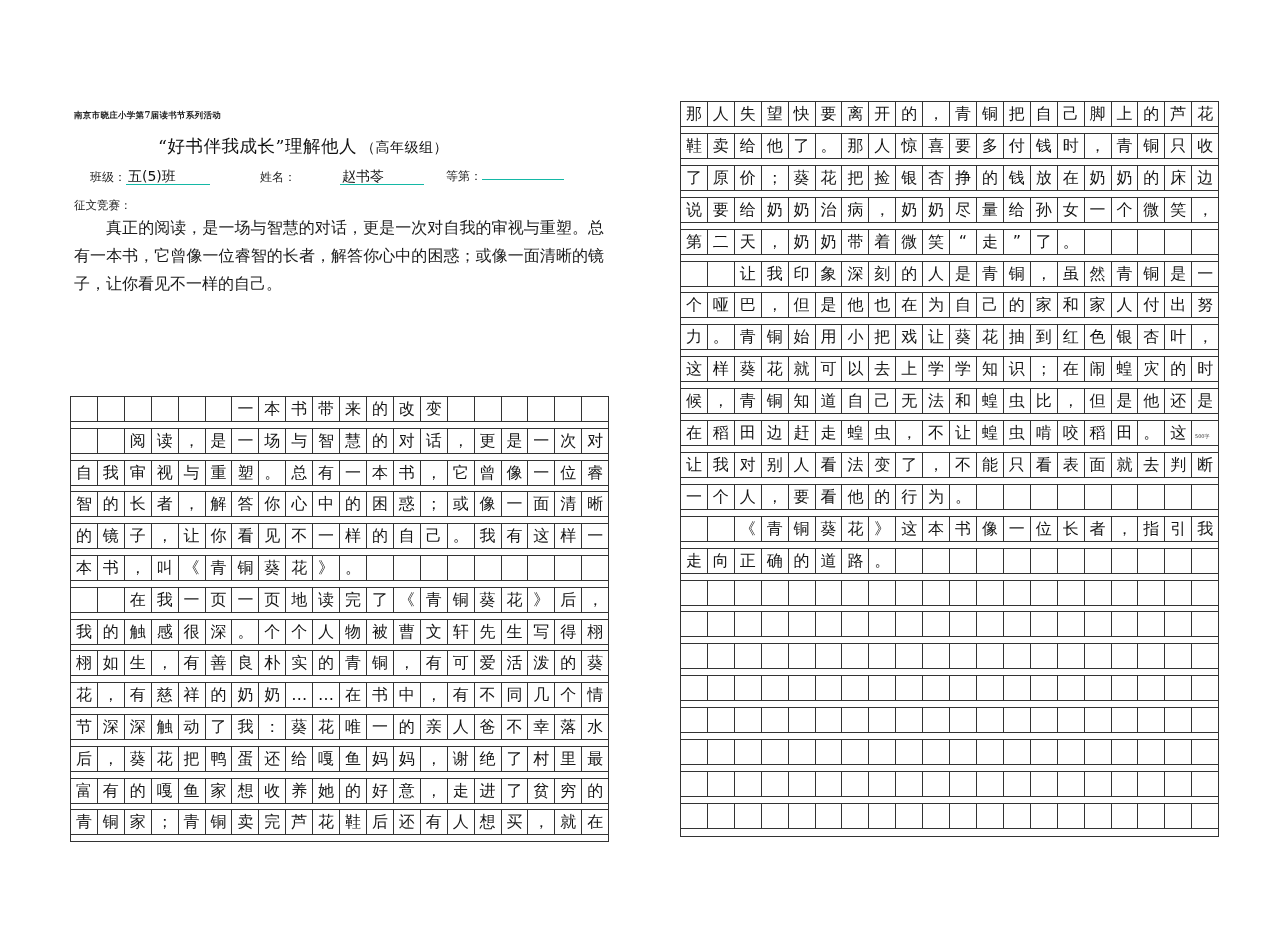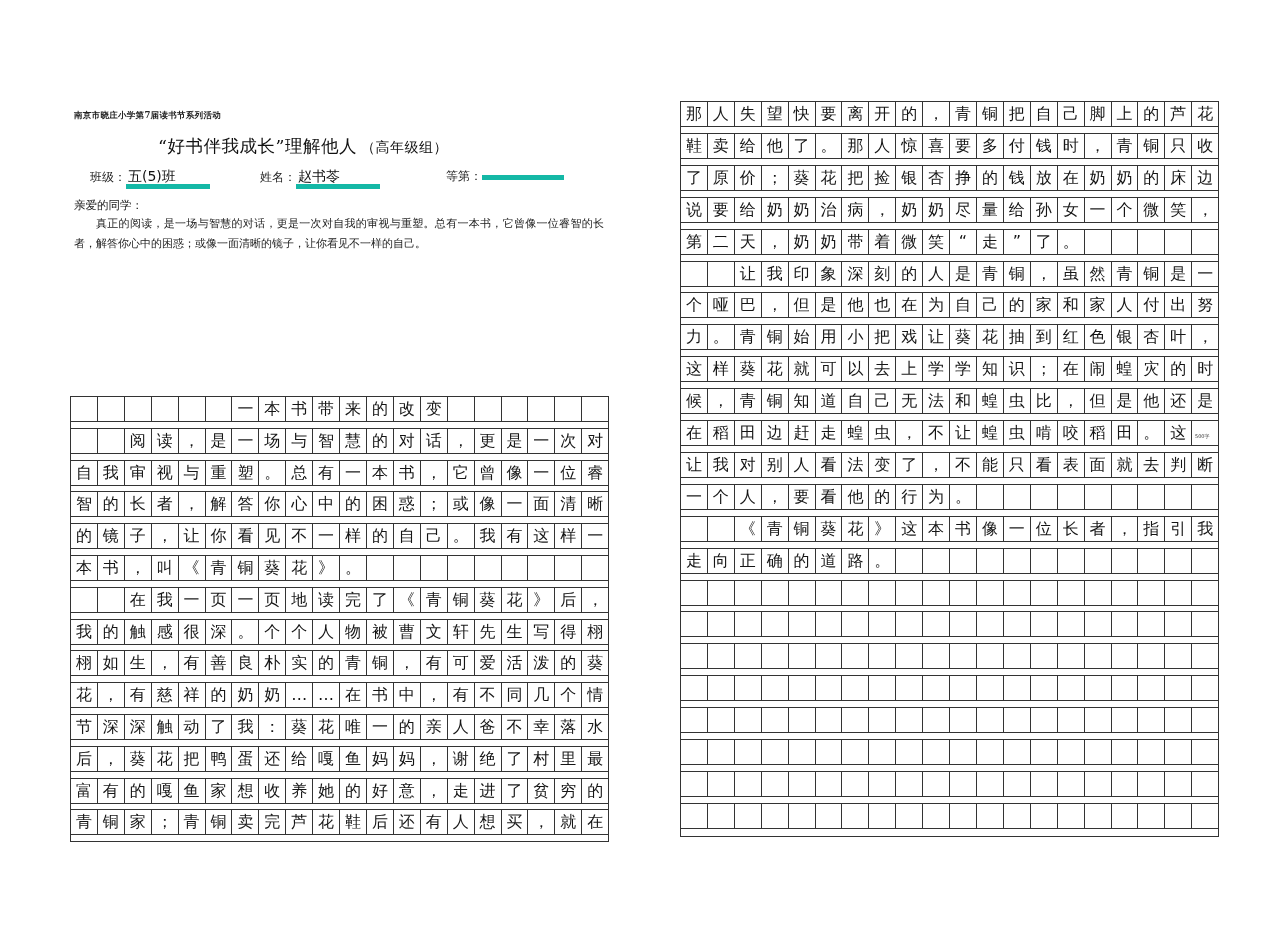--- a/index.html
+++ b/index.html
@@ -10,23 +10,23 @@
   .page { position:absolute; }
   #left-page { left:0; top:0; width:640px; height:942px; }
   #right-page { left:640px; top:0; width:622px; height:946px; }
 
   .series-line { position:absolute; left:74px; top:110px; font-size:8.5px; font-weight:bold; color:#222; letter-spacing:0.3px; }
   .contest-title { position:absolute; left:158px; top:134px; font-size:17.5px; color:#111; letter-spacing:0.5px; }
   .contest-title .group { font-size:14px; margin-left:4px; }
   .info-row { position:absolute; top:168px; left:90px; width:500px; height:20px; font-size:12px; }
   .info-item { position:absolute; top:0; }
   .info-label { color:#222; }
-  .info-value { display:inline-block; border-bottom:5px solid #14b8a6; min-width:70px; font-family:"DejaVu Sans", sans-serif; font-size:14px; color:#111; padding:0 2px; line-height:16px; }
+  .info-value { display:inline-block; border-bottom:1px solid #14b8a6; min-width:70px; font-family:"DejaVu Sans", sans-serif; font-size:14px; color:#111; padding:0 2px; line-height:16px; }
   .greeting { position:absolute; left:74px; top:198px; font-size:11.5px; }
-  .prompt { position:absolute; left:74px; width:530px; font-size:11px; line-height:20px; text-align:justify; }
+  .prompt { position:absolute; left:74px; width:530px; font-size:16px; line-height:28px; text-align:justify; }
   .prompt p { margin:0; text-indent:2em; }
 
   .grid { position:absolute; border:1.3px solid #333; box-sizing:border-box; background:#fff; }
   .grid-row { position:absolute; left:0; right:0; border-top:1.3px solid #333; border-bottom:1.3px solid #333; box-sizing:border-box; display:flex; }
   .cell { flex:1 1 0; border-right:1.2px solid #333; box-sizing:border-box; display:flex; align-items:center; justify-content:center;
           font-family:"DejaVu Sans", sans-serif; font-size:16px; color:#151515; line-height:1; }
   .cell:last-child { border-right:none; }
   .margin-note { position:absolute; font-size:5px; color:#333; font-family:"DejaVu Sans", sans-serif; }
 </style>
 </head>
@@ -35,27 +35,27 @@
 <div class="page" id="left-page">
   <div class="series-line">南京市晓庄小学第7届读书节系列活动</div>
   <div class="contest-title">
     <span>“好书伴我成长”理解他人</span><span class="group">（高年级组）</span>
   </div>
   <div class="info-row">
     <div class="info-item" style="left:0;">
       <span class="info-label">班级：</span><span class="info-value" style="min-width:80px;">五(5)班</span>
     </div>
     <div class="info-item" style="left:170px;">
-      <span class="info-label">姓名：</span><span class="info-value" style="min-width:80px;">赵书苓</span>
+      <span class="info-label">姓名：</span><span class="info-value" style="min-width:80px;margin-left:44px;">赵书苓</span>
     </div>
     <div class="info-item" style="left:356px;">
       <span class="info-label">等第：</span><span class="info-value" style="min-width:78px;"></span>
     </div>
   </div>
-  <div class="greeting">亲爱的同学：</div>
+  <div class="greeting">征文竞赛：</div>
   <div class="prompt" style="top:214px;">
     <p>真正的阅读，是一场与智慧的对话，更是一次对自我的审视与重塑。总有一本书，它曾像一位睿智的长者，解答你心中的困惑；或像一面清晰的镜子，让你看见不一样的自己。</p>
   </div>
   <div class="grid" id="left-grid" style="left:70px; top:396px; width:539px; height:446px;">
       <div class="grid-row" style="top: -1px; height: 26px; border-top: none;">
         <div class="cell"></div>
         <div class="cell"></div>
         <div class="cell"></div>
         <div class="cell"></div>
         <div class="cell"></div>

